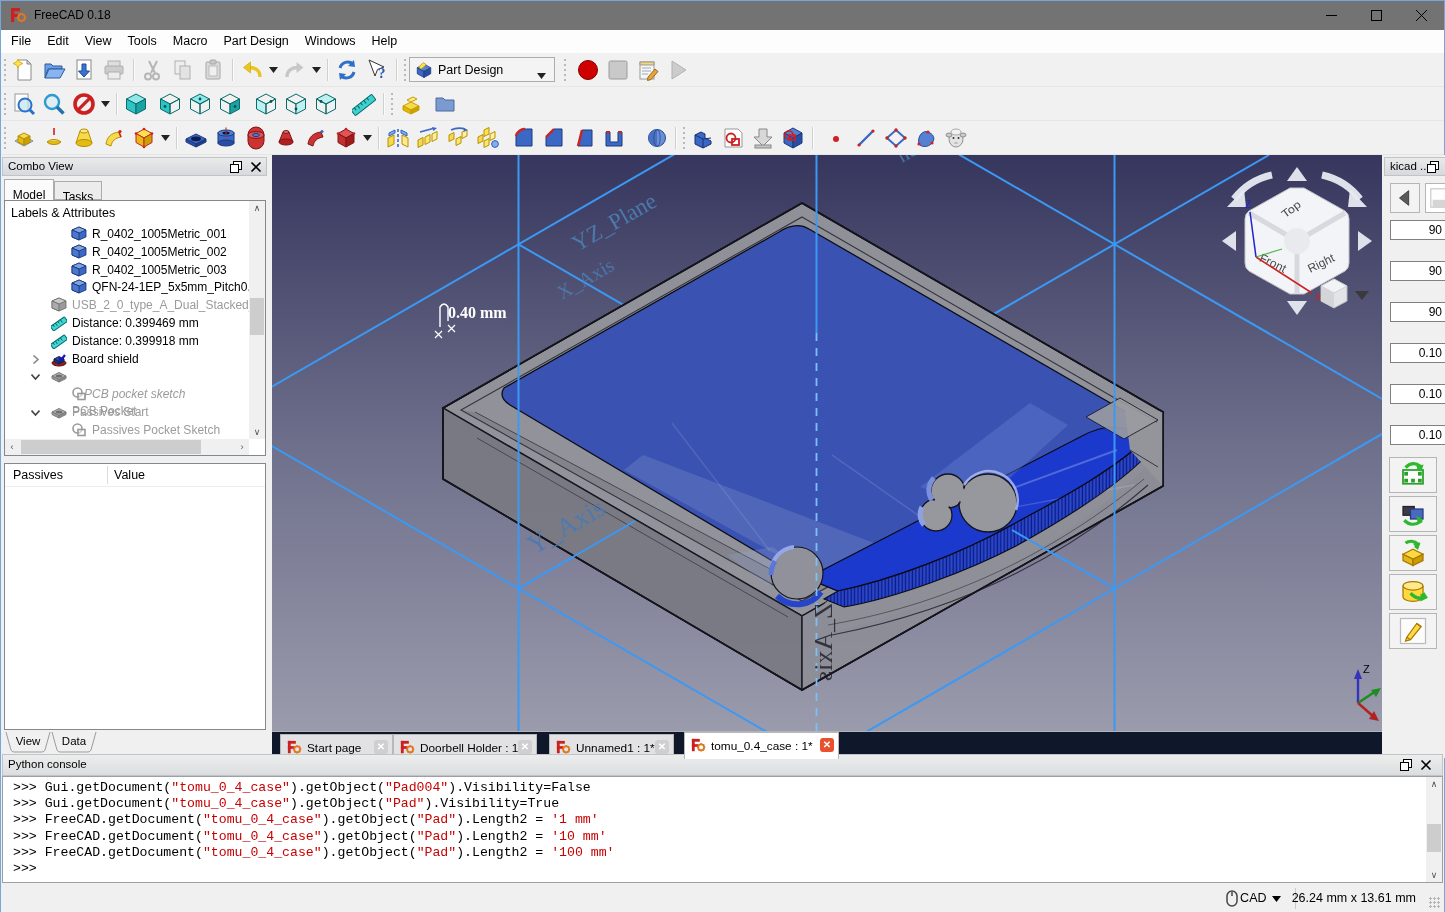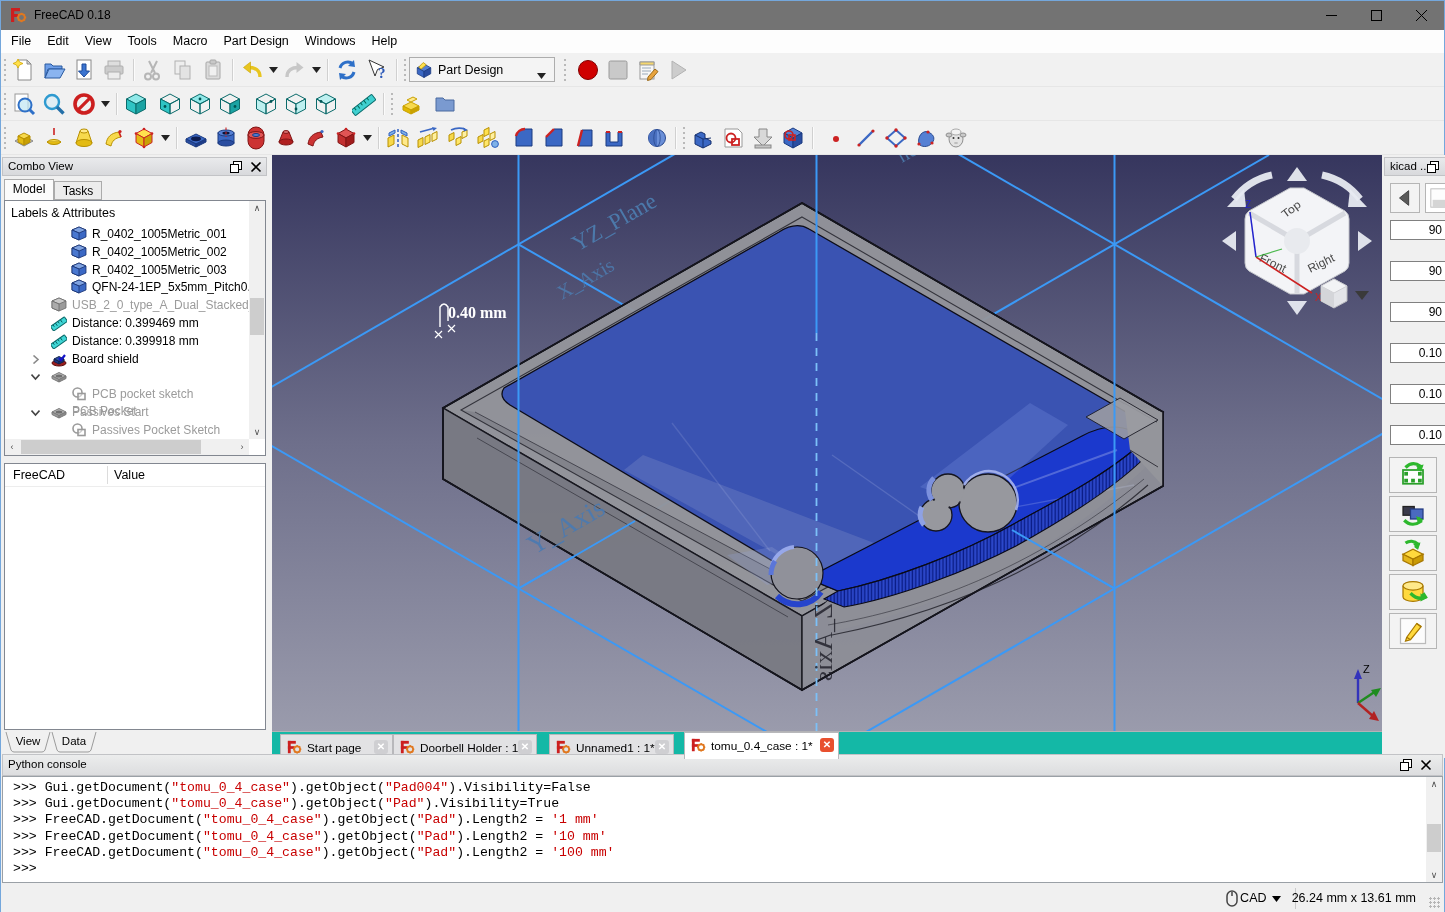--- a/index.html
+++ b/index.html
@@ -41,21 +41,21 @@
   
   #main { position:absolute; left:0; top:154px; width:100%; height:603px; }
   
   #left-dock { position:absolute; left:0; top:0; width:267px; height:603px; background:#f0f0f0; }
   .dock-title { position:absolute; left:1px; right:1px; top:2px; height:19px;
      background:linear-gradient(#e9eaec,#d8d9dc); border:1px solid #c2c3c6; font-size:11.5px; padding:2px 0 0 5px; }
   .dock-icos { position:absolute; right:4px; top:3px; display:flex; gap:8px; }
   .dock-icos svg{ width:12px; height:12px; }
   #cv-tabs { position:absolute; left:2px; top:24px; height:21px; }
   .cv-tab { position:absolute; top:2px; height:19px; border:1px solid #ababab; background:#ececec;
-     font-size:12px; text-align:center; padding-top:2px; }
+     font-size:12px; text-align:center; padding-top:8px; }
   .cv-tab.active { top:0; height:21px; background:#fbfbfb; border-bottom:none; z-index:2; }
   #tab-model { left:1px; width:50px; }
   #tab-tasks { left:51px; width:48px; }
   #tree-wrap { position:absolute; left:3px; top:45px; width:262px; height:256px; background:#fff; border:1px solid #828790; }
   #tree-header { position:absolute; left:6px; top:5px; font-size:12.5px; color:#000; }
   #tree-rows { position:absolute; left:0; top:24px; right:16px; bottom:16px; overflow:hidden; }
   .trow-item { position:absolute; left:0; height:18px; white-space:nowrap; font-size:12px; }
   .trow-item .exp { position:absolute; top:3px; width:10px; height:10px; }
   .trow-item .tico { position:absolute; top:1px; width:16px; height:16px; }
   .trow-item .tlabel { position:absolute; top:2px; }
@@ -75,21 +75,21 @@
   #vd-tabs { position:absolute; left:0px; top:577px; height:22px; width:267px; }
   .vd-tab { position:absolute; top:0; height:20px; font-size:11.5px; text-align:center; padding-top:3px;
     background:#f0f0f0; }
   .vd-tab svg { position:absolute; left:0; top:0; }
   #tab-view { left:4px; width:46px; }
   #tab-data { left:50px; width:46px; }
   .vd-shape { position:absolute; inset:0; }
   
   #center { position:absolute; left:271px; top:0; width:1110px; height:603px; }
   #viewport { position:absolute; left:0; top:0; width:1110px; height:576px; }
-  #mdi-bar { position:absolute; left:0; top:576px; width:1110px; height:27px; background:#14b8a6; border-top:1px solid #b3b3b6; }
+  #mdi-bar { position:absolute; left:0; top:576px; width:1110px; height:27px; background:#0f172a; border-top:1px solid #b3b3b6; }
   .mdi-tab { position:absolute; top:2px; height:25px; background:#e2e2e4; border:1px solid #b8b8bb; border-bottom:none;
      font-size:12px; }
   .mdi-tab.active { top:0px; height:27px; background:#ffffff; z-index:2; }
   .mdi-tab .mico { position:absolute; left:6px; top:5px; width:15px; height:15px; }
   .mdi-tab .mlabel { position:absolute; left:26px; top:6px; white-space:nowrap; font-size:11.8px; }
   .mdi-tab .mclose { position:absolute; right:4px; top:5px; width:14px; height:14px; border-radius:3px;
      background:#cfcfd2; color:#fff; font-size:10px; line-height:14px; text-align:center; font-weight:bold;}
   .mdi-tab.active .mclose { background:#e8502e; }
   
   #right-dock { position:absolute; left:1383px; top:0; width:62px; height:603px; background:#f0f0f0; overflow:hidden; }
@@ -762,21 +762,21 @@
                   <polygon points="8,11.5 15,8 15,10.5 8,14" fill="#8a8a8a" stroke="#7a7a7a"></polygon>
                   <ellipse cx="8" cy="8" rx="3.4" ry="1.6" fill="#6f6f6f"></ellipse>
                 </svg></span>
               <span class="tlabel" style="left:67px;margin-top:35px;">PCB Pocket</span>
             </div>
             <div class="trow-item gray" style="top: 160.2px;">
               <span class="tico" style="left:66px;"><svg viewBox="0 0 16 16">
                   <circle cx="6.5" cy="6.5" r="4.5" fill="none" stroke="#9a9a9a" stroke-width="1.6"></circle>
                   <rect x="7" y="7.5" width="7" height="6" fill="#fff" fill-opacity="0.5" stroke="#9a9a9a" stroke-width="1.6"></rect>
                 </svg></span>
-              <span class="tlabel" style="left:87px;">PCB pocket sketch</span>
+              <span class="tlabel" style="left:79px;font-style:italic;">PCB pocket sketch</span>
             </div>
             <div class="trow-item gray" style="top: 178px;">
               <span class="exp" style="left:26px;"><svg width="9" height="9" viewBox="0 0 9 9">
                   <path d="M0.5 2.5L4.5 7 8.5 2.5" fill="none" stroke="#444" stroke-width="1.6"></path>
                 </svg></span>
               <span class="tico" style="left:46px;"><svg viewBox="0 0 16 16">
                   <polygon points="1,8 8,4.5 15,8 8,11.5" fill="#b5b5b5" stroke="#7a7a7a"></polygon>
                   <polygon points="1,8 8,11.5 8,14 1,10.5" fill="#9a9a9a" stroke="#7a7a7a"></polygon>
                   <polygon points="8,11.5 15,8 15,10.5 8,14" fill="#8a8a8a" stroke="#7a7a7a"></polygon>
                   <ellipse cx="8" cy="8" rx="3.4" ry="1.6" fill="#6f6f6f"></ellipse>
@@ -799,21 +799,21 @@
         </div>
 
         <div class="sb-h" style="left:0;right:16px;">
           <div class="sb-btn" style="left:0;width:14px;height:16px;line-height:16px;">‹</div>
           <div class="sb-thumb" style="top:1px;bottom:1px;left:16px;width:180px;"></div>
           <div class="sb-btn" style="right:0;width:14px;height:16px;line-height:16px;">›</div>
         </div>
       </div>
       <div id="prop-wrap">
         <div id="prop-head">
-          <span class="col1">FreeCAD</span>
+          <span class="col1">Passives</span>
           <span class="divider"></span>
           <span class="col2">Value</span>
         </div>
       </div>
       <div id="vd-tabs">
         <div class="vd-tab" id="tab-view">
           <svg class="vd-shape" width="46" height="21" viewBox="0 0 46 21">
               <path d="M1 0 L6 18 Q7 20 9 20 L37 20 Q39 20 40 18 L45 0" fill="#f0f0f0" stroke="#9b9b9b" stroke-width="1"></path>
             </svg>
           <span style="position:relative;">View</span>

